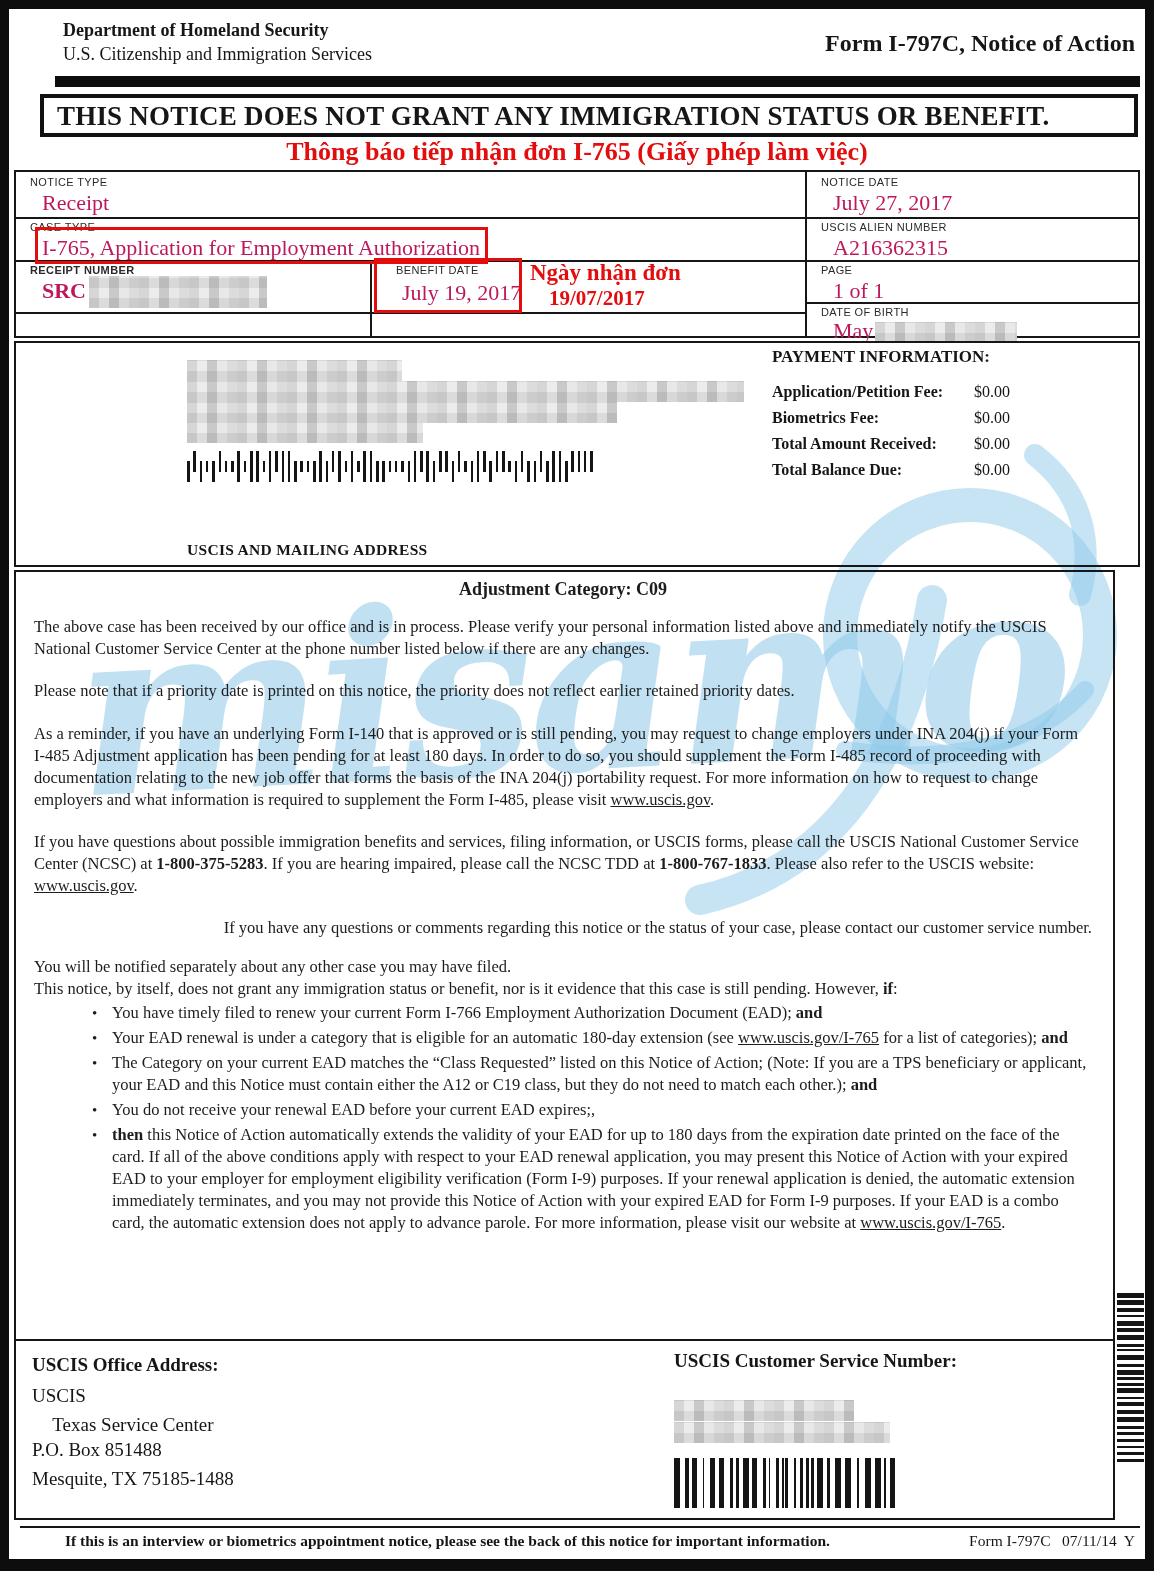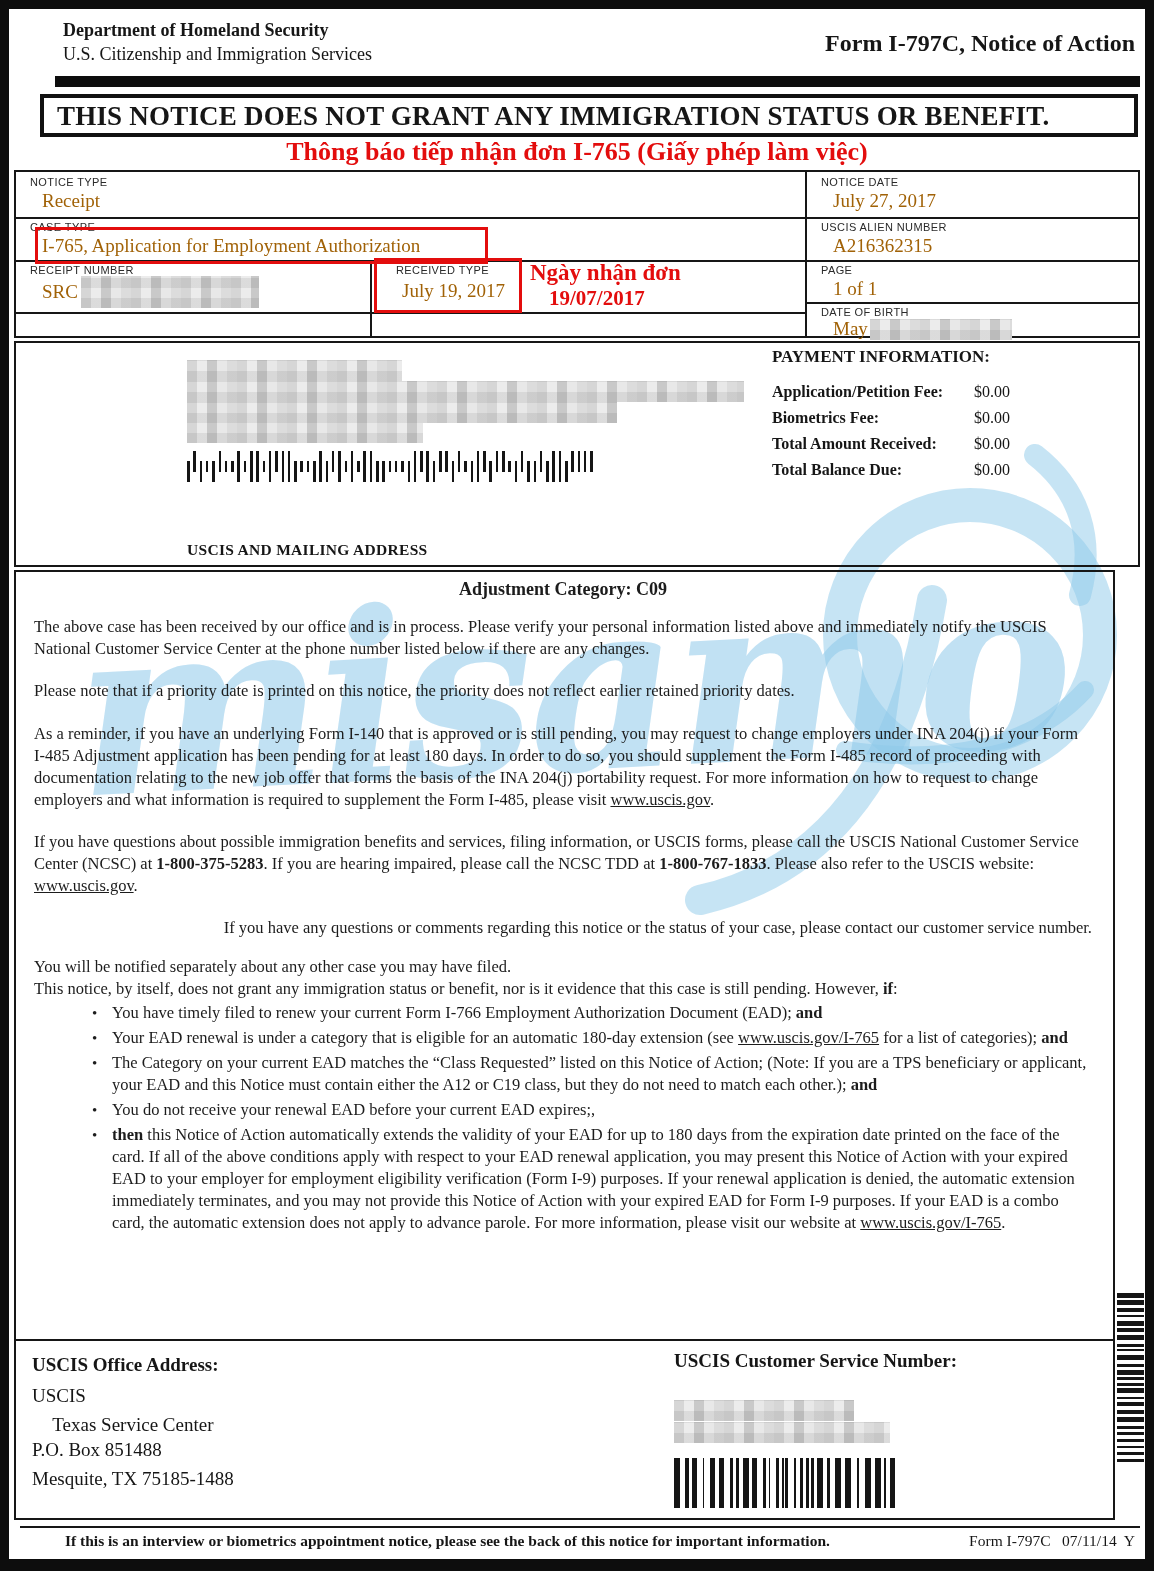--- a/index.html
+++ b/index.html
@@ -1,21 +1,21 @@
 <!DOCTYPE html>
 <html><head>
 <meta charset="utf-8">
 <style>
   html,body{margin:0;padding:0;background:#777;}
   .page{position:relative;width:1154px;height:1571px;margin:0 auto;background:#ffffff;overflow:hidden;
         font-family:"Liberation Serif",serif;color:#161616;}
   .abs{position:absolute;}
   .frame{position:absolute;background:#0d0d0d;}
   .sansLbl{font-family:"Liberation Sans",sans-serif;font-size:11px;letter-spacing:.4px;color:#2a2a2a;}
-  .val{font-size:19px;color:#a16207;}
+  .val{font-size:22px;color:#be185d;}
   .b{font-weight:bold;}
   .pix{background-color:#e4e4e4;
        background-image:
          repeating-linear-gradient(0deg, rgba(0,0,0,0.07) 0 10px, rgba(0,0,0,0) 10px 20px),
          repeating-linear-gradient(90deg, #d6d6d6 0 10px, #ececec 10px 20px, #c9c9c9 20px 30px, #e8e8e8 30px 40px, #dcdcdc 40px 50px);}
   .cell-label{position:absolute;left:14px;top:4px;}
   .bodytext{font-size:16.5px;line-height:22px;color:#1c1c1c;}
   .bodytext p{margin:0 0 20px 0;}
   .bullet{position:relative;padding-left:78px;margin:0 0 3px 0;}
   .bullet::before{content:"•";position:absolute;left:58px;top:0;font-size:15px;}
@@ -63,28 +63,28 @@
     <div class="abs" style="left:14px;top:170px;width:1126px;height:168px;border:2px solid #161616;box-sizing:border-box;">
 
       <div class="abs" style="left:0;top:0;width:789px;height:45px;border-bottom:2px solid #161616;">
         <span class="cell-label sansLbl">NOTICE TYPE</span>
         <span class="abs val" style="left:26px;top:18px;">Receipt</span>
       </div>
       <div class="abs" style="left:0;top:45px;width:789px;height:43px;border-bottom:2px solid #161616;">
         <span class="cell-label sansLbl">CASE TYPE</span>
         <span class="abs val" style="left:26px;top:18px;">I-765, Application for Employment Authorization</span>
       </div>
-      <div class="abs" style="left:0;top:88px;width:354px;height:52px;border-bottom:2px solid #161616;border-right:2px solid #161616;">
+      <div class="abs" style="left:0;top:88px;width:354px;height:52px;border-bottom:2px solid #161616;border-right:2px solid #161616;font-weight:bold;">
         <span class="cell-label sansLbl">RECEIPT NUMBER</span>
         <span class="abs val" style="left:26px;top:16px;">
           <span>SRC</span><span class="pix" style="display:inline-block;width:178px;height:32px;vertical-align:-10px;margin-left:3px;"></span>
         </span>
       </div>
       <div class="abs" style="left:356px;top:88px;width:433px;height:52px;border-bottom:2px solid #161616;">
-        <span class="cell-label sansLbl" style="left:24px;">RECEIVED TYPE</span>
+        <span class="cell-label sansLbl" style="left:24px;">BENEFIT DATE</span>
         <span class="abs val" style="left:30px;top:20px;">July 19, 2017</span>
       </div>
       <div class="abs" style="left:0;top:140px;width:354px;height:26px;border-right:2px solid #161616;"></div>
 
       <div class="abs" style="left:789px;top:0;width:335px;height:164px;border-left:2px solid #161616;">
         <div class="abs" style="left:0;top:0;width:333px;height:45px;border-bottom:2px solid #161616;">
           <span class="cell-label sansLbl">NOTICE DATE</span>
           <span class="abs val" style="left:26px;top:18px;">July 27, 2017</span>
         </div>
         <div class="abs" style="left:0;top:45px;width:333px;height:43px;border-bottom:2px solid #161616;">

